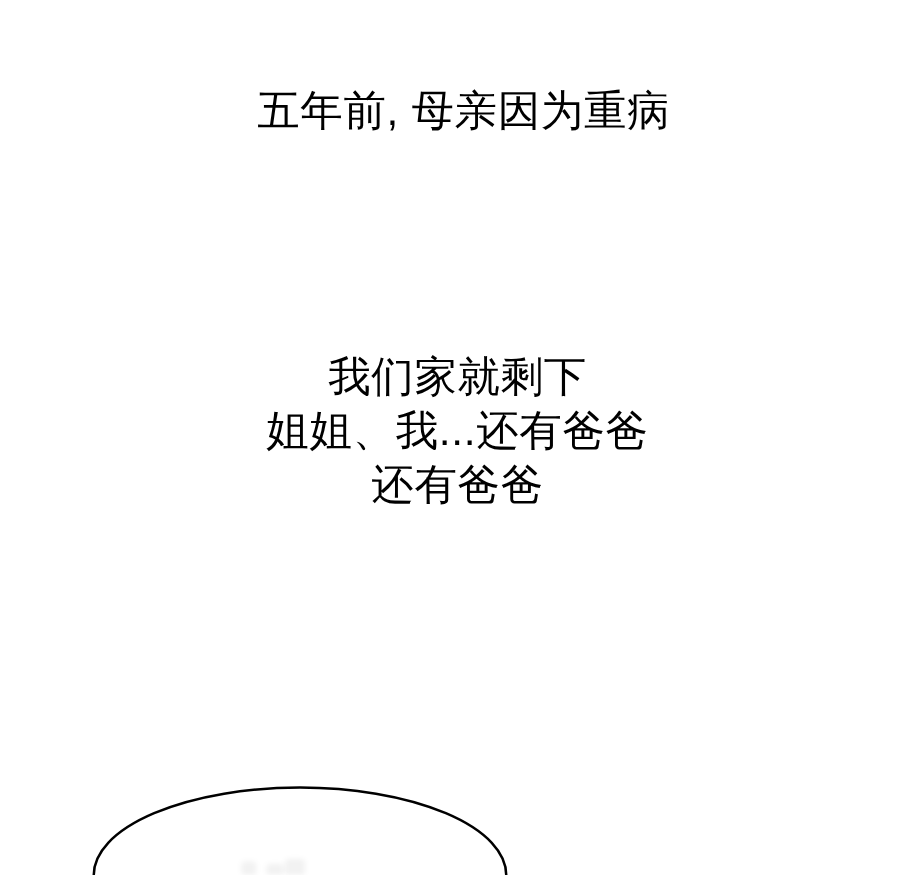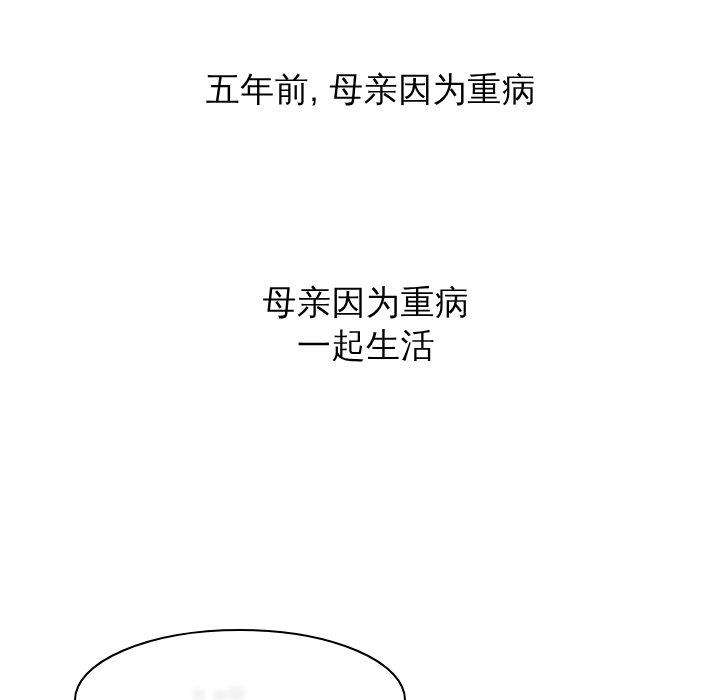--- a/index.html
+++ b/index.html
@@ -55,22 +55,23 @@
 </head>
 <body>
 
 <div class="panel">
 
   <div class="narration narration-1">
     <div class="line">五年前, 母亲因为重病</div>
   </div>
 
   <div class="narration narration-2">
-    <div class="line">母亲因为重病</div>
-    <div class="line">一起生活</div>
+    <div class="line">我们家就剩下</div>
+    <div class="line">姐姐、我...还有爸爸</div>
+    <div class="line">还有爸爸</div>
   </div>
 
   <svg class="bubble-svg" width="720" height="700" viewBox="0 0 720 700">
     <ellipse cx="240" cy="700" rx="165" ry="70" fill="none" stroke-width="2" stroke="#000000"></ellipse>
   </svg>
 
   <div class="peek peek-1"></div>
   <div class="peek peek-2"></div>
   <div class="peek peek-3"></div>
 

